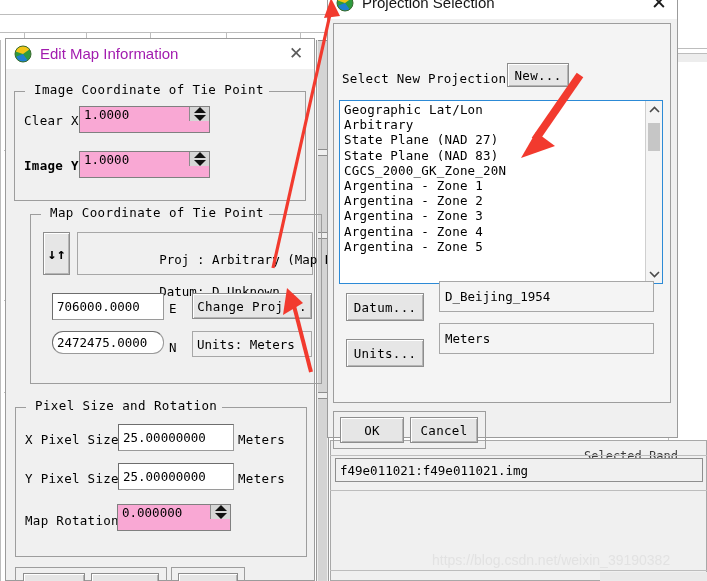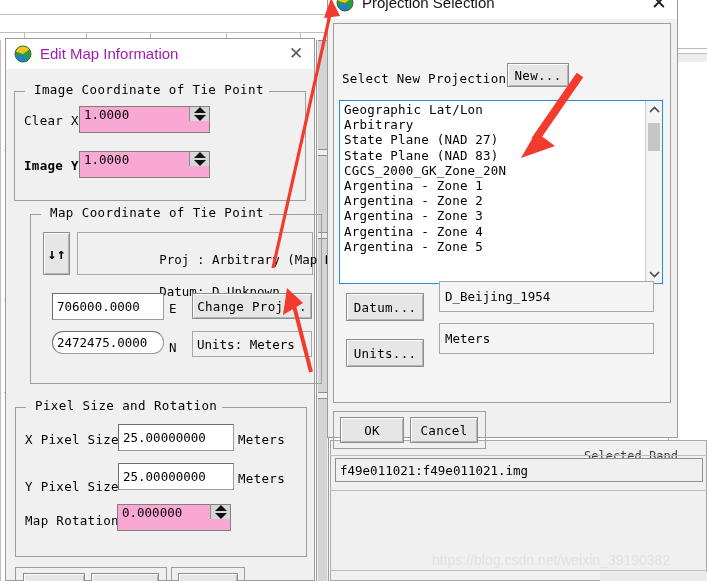--- a/index.html
+++ b/index.html
@@ -268,21 +268,21 @@
         <div class="gtop">
             <span class="l"></span>
             <span class="r" style="width:calc(100% - 180px);"></span>
           </div>
         <div class="glegend">Pixel Size and Rotation</div>
 
         <div class="lbl" style="left:9px;top:25px;">X Pixel Size</div>
         <div class="txtbox" style="left:102px;top:17px;width:116px;height:27px;">25.00000000</div>
         <div class="lbl" style="left:222px;top:25px;">Meters</div>
 
-        <div class="lbl" style="left:9px;top:64px;margin-top:8px;">Y Pixel Size</div>
+        <div class="lbl" style="left:9px;top:64px;">Y Pixel Size</div>
         <div class="txtbox" style="left:102px;top:56px;width:116px;height:27px;">25.00000000</div>
         <div class="lbl" style="left:222px;top:64px;">Meters</div>
 
         <div class="lbl" style="left:9px;top:106px;">Map Rotation</div>
         <div class="spin" style="left:101px;top:97px;width:114px;height:27px;">
           <div class="sval">0.000000</div>
           <div class="sbtn">
             <span class="tri-up"></span>
             <span class="tri-down"></span>
           </div>

